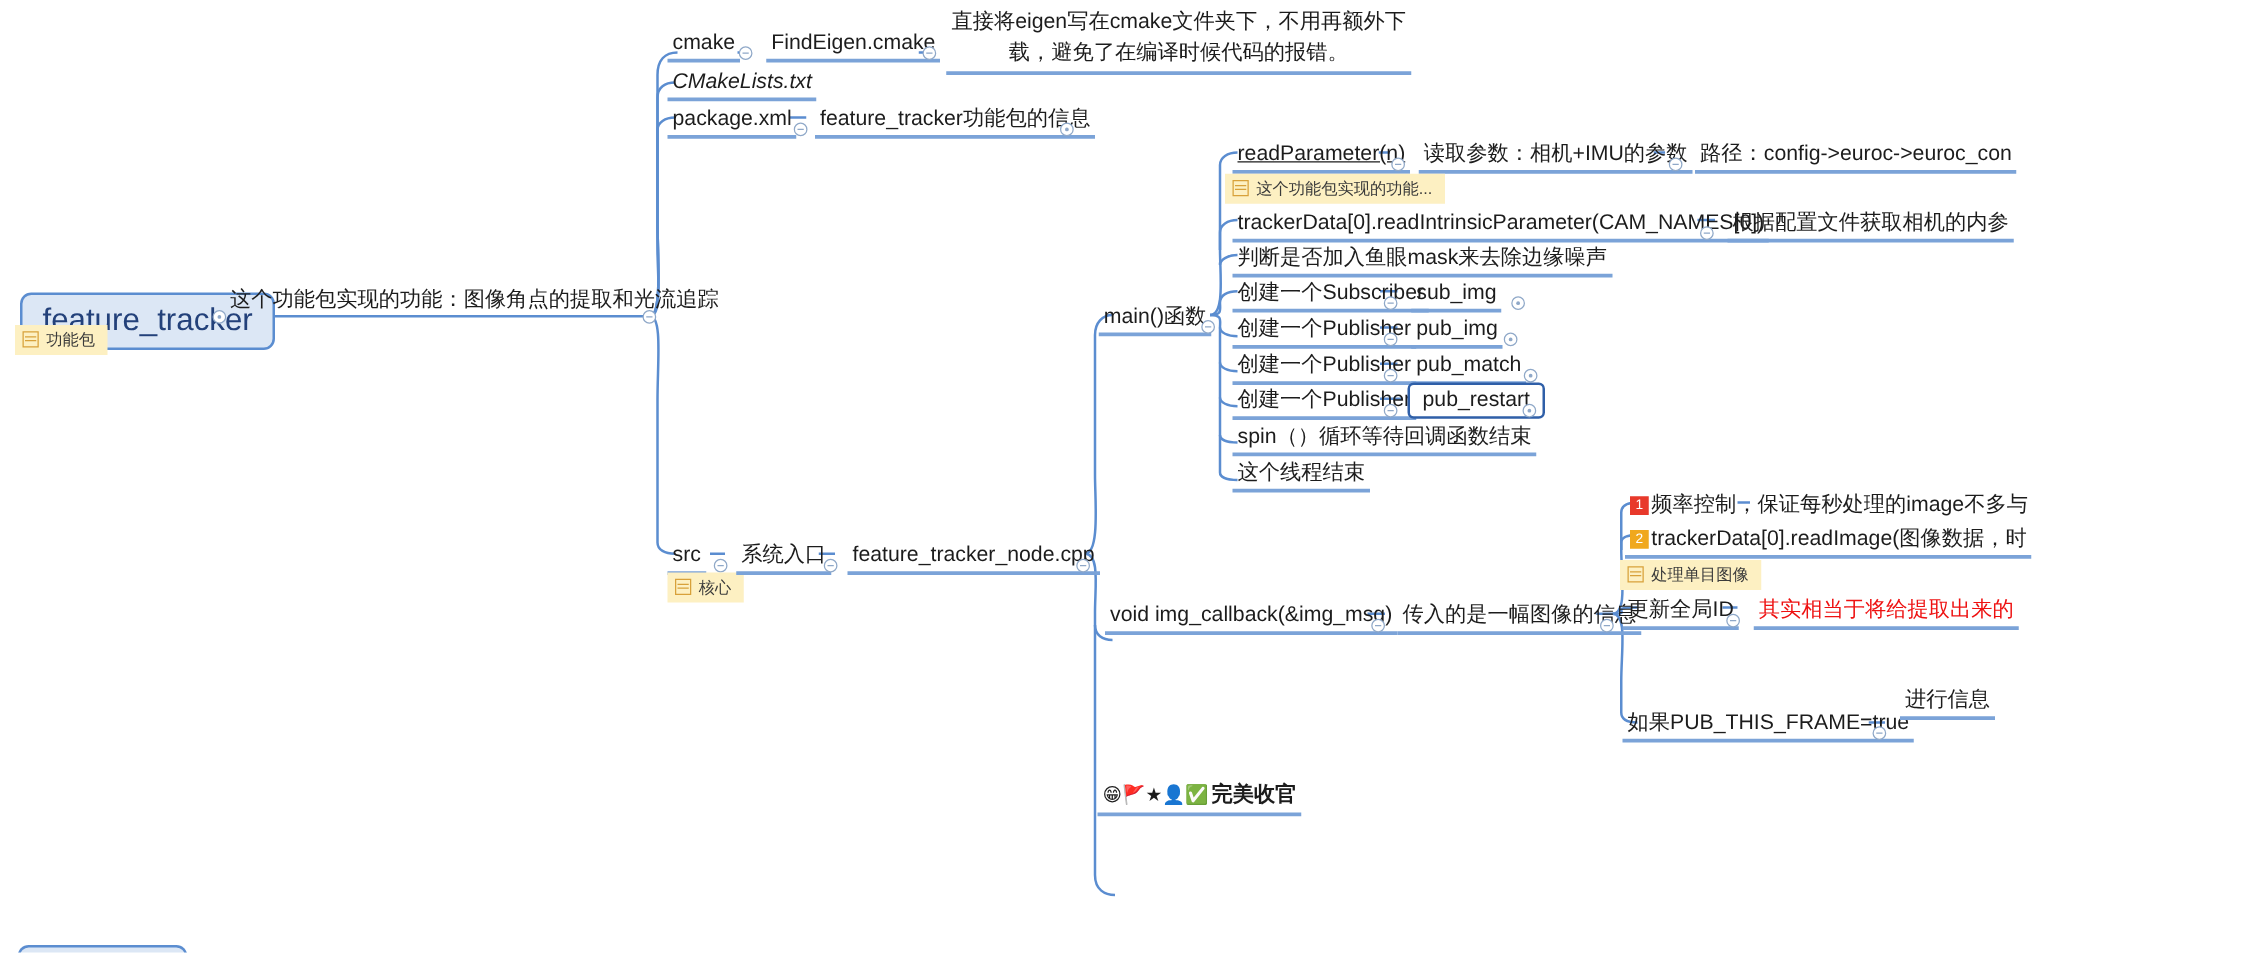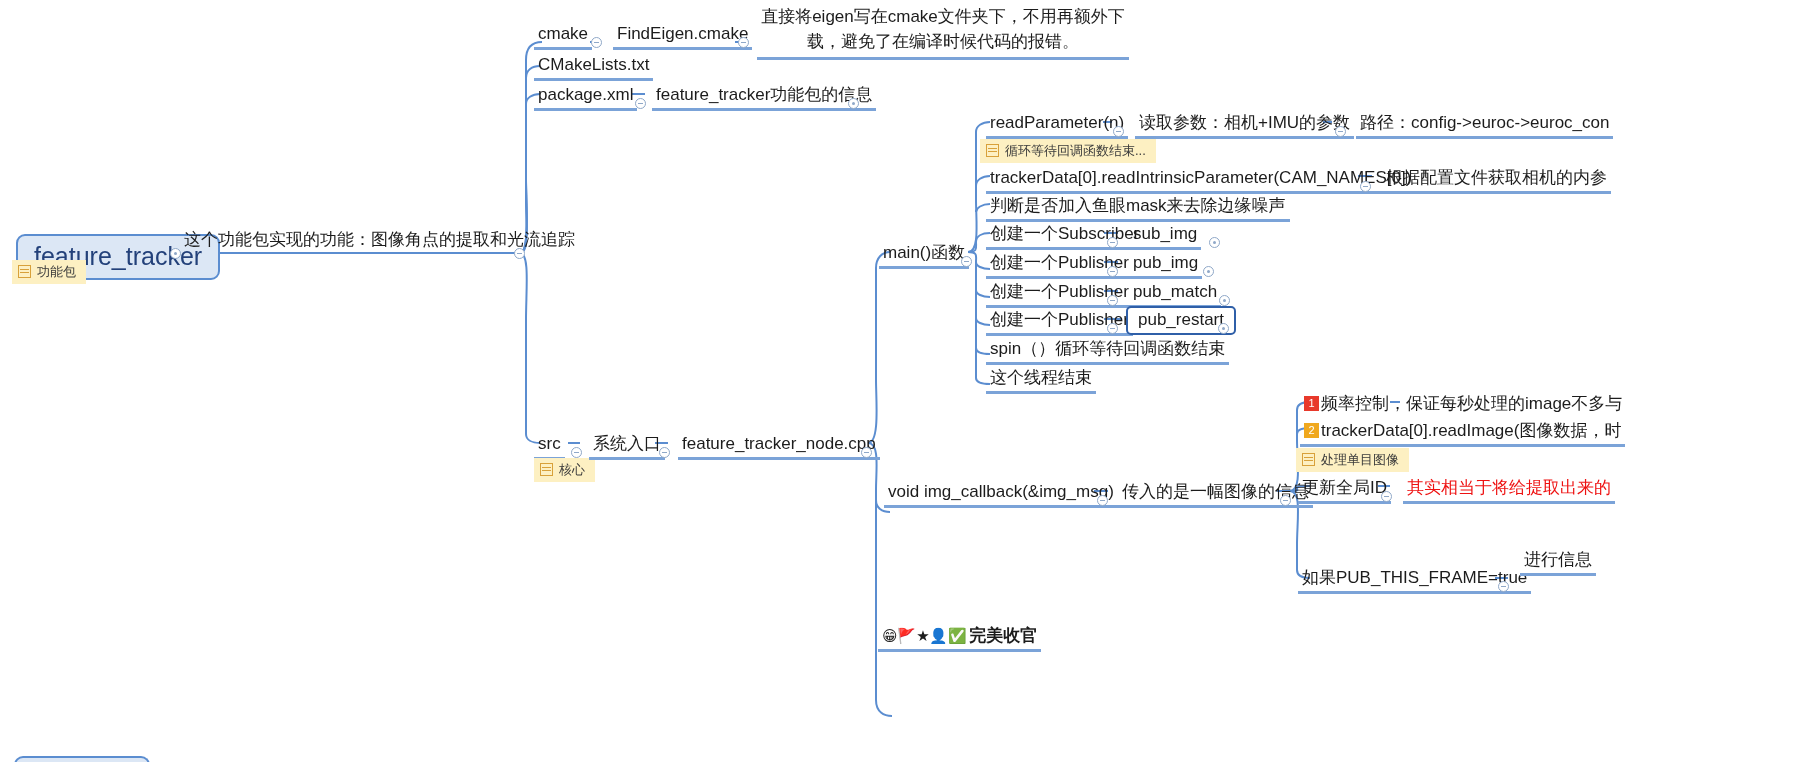--- a/index.html
+++ b/index.html
@@ -226,21 +226,21 @@
 
   <div class="node under" style="left:613px; top:22px;">
     <span>FindEigen.cmake</span>
   </div>
   <div class="toggle" style="left:738px; top:37px;"></div>
 
   <div class="node under wrap2" style="left:757px; top:2px; width:372px;">
     <span>直接将eigen写在cmake文件夹下，不用再额外下载，避免了在编译时候代码的报错。</span>
   </div>
 
-  <div class="node under" style="left:534px; top:53px;">
+  <div class="node under" style="left:534px; top:53px;font-style:italic;">
     <span>CMakeLists.txt</span>
   </div>
 
   <div class="node under" style="left:534px; top:83px;">
     <span>package.xml</span>
   </div>
   <div class="toggle" style="left:635px; top:98px;"></div>
   <div class="node under" style="left:652px; top:83px;">
     <span>feature_tracker功能包的信息</span>
   </div>
@@ -263,37 +263,37 @@
   <div class="node under" style="left:678px; top:432px;">
     <span>feature_tracker_node.cpp</span>
   </div>
   <div class="toggle" style="left:861px; top:447px;"></div>
 
   <div class="node under" style="left:879px; top:241px;">
     <span>main()函数</span>
   </div>
   <div class="toggle" style="left:961px; top:256px;"></div>
 
-  <div class="node under" style="left:986px; top:111px;">
+  <div class="node under" style="left:986px; top:111px;text-decoration:underline;">
     <span>readParameter(n)</span>
   </div>
   <div class="toggle" style="left:1113px; top:126px;"></div>
 
   <div class="node under" style="left:1135px; top:111px;">
     <span>读取参数：相机+IMU的参数</span>
   </div>
   <div class="toggle" style="left:1335px; top:126px;"></div>
 
   <div class="node under" style="left:1356px; top:111px;">
     <span>路径：config-&gt;euroc-&gt;euroc_con</span>
   </div>
 
   <div class="note" style="left:980px; top:139px;">
     <span class="nicon"></span>
-    <span>循环等待回调函数结束...</span>
+    <span>这个功能包实现的功能...</span>
   </div>
 
   <div class="node under" style="left:986px; top:166px;">
     <span>trackerData[0].readIntrinsicParameter(CAM_NAMES[0])</span>
   </div>
   <div class="toggle" style="left:1360px; top:181px;"></div>
   <div class="node under" style="left:1382px; top:166px;">
     <span>根据配置文件获取相机的内参</span>
   </div>
 

